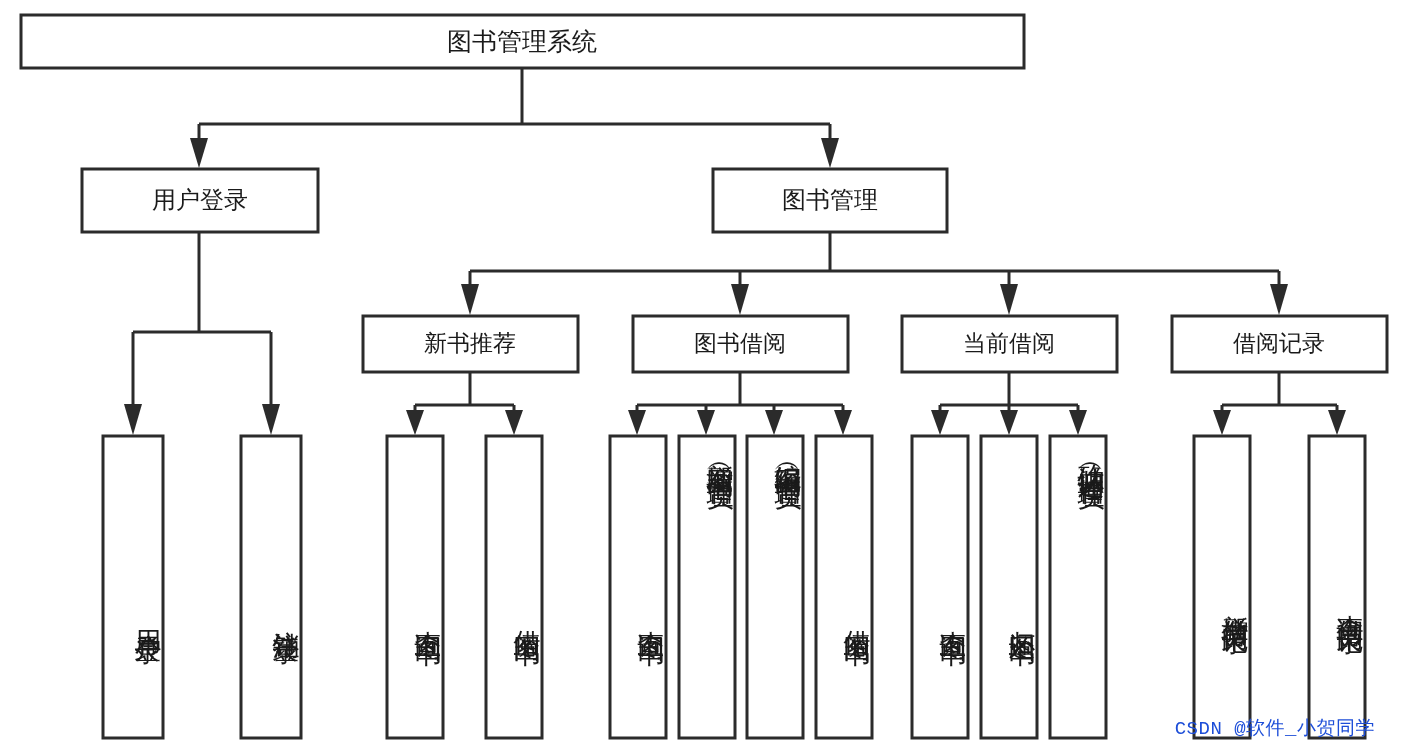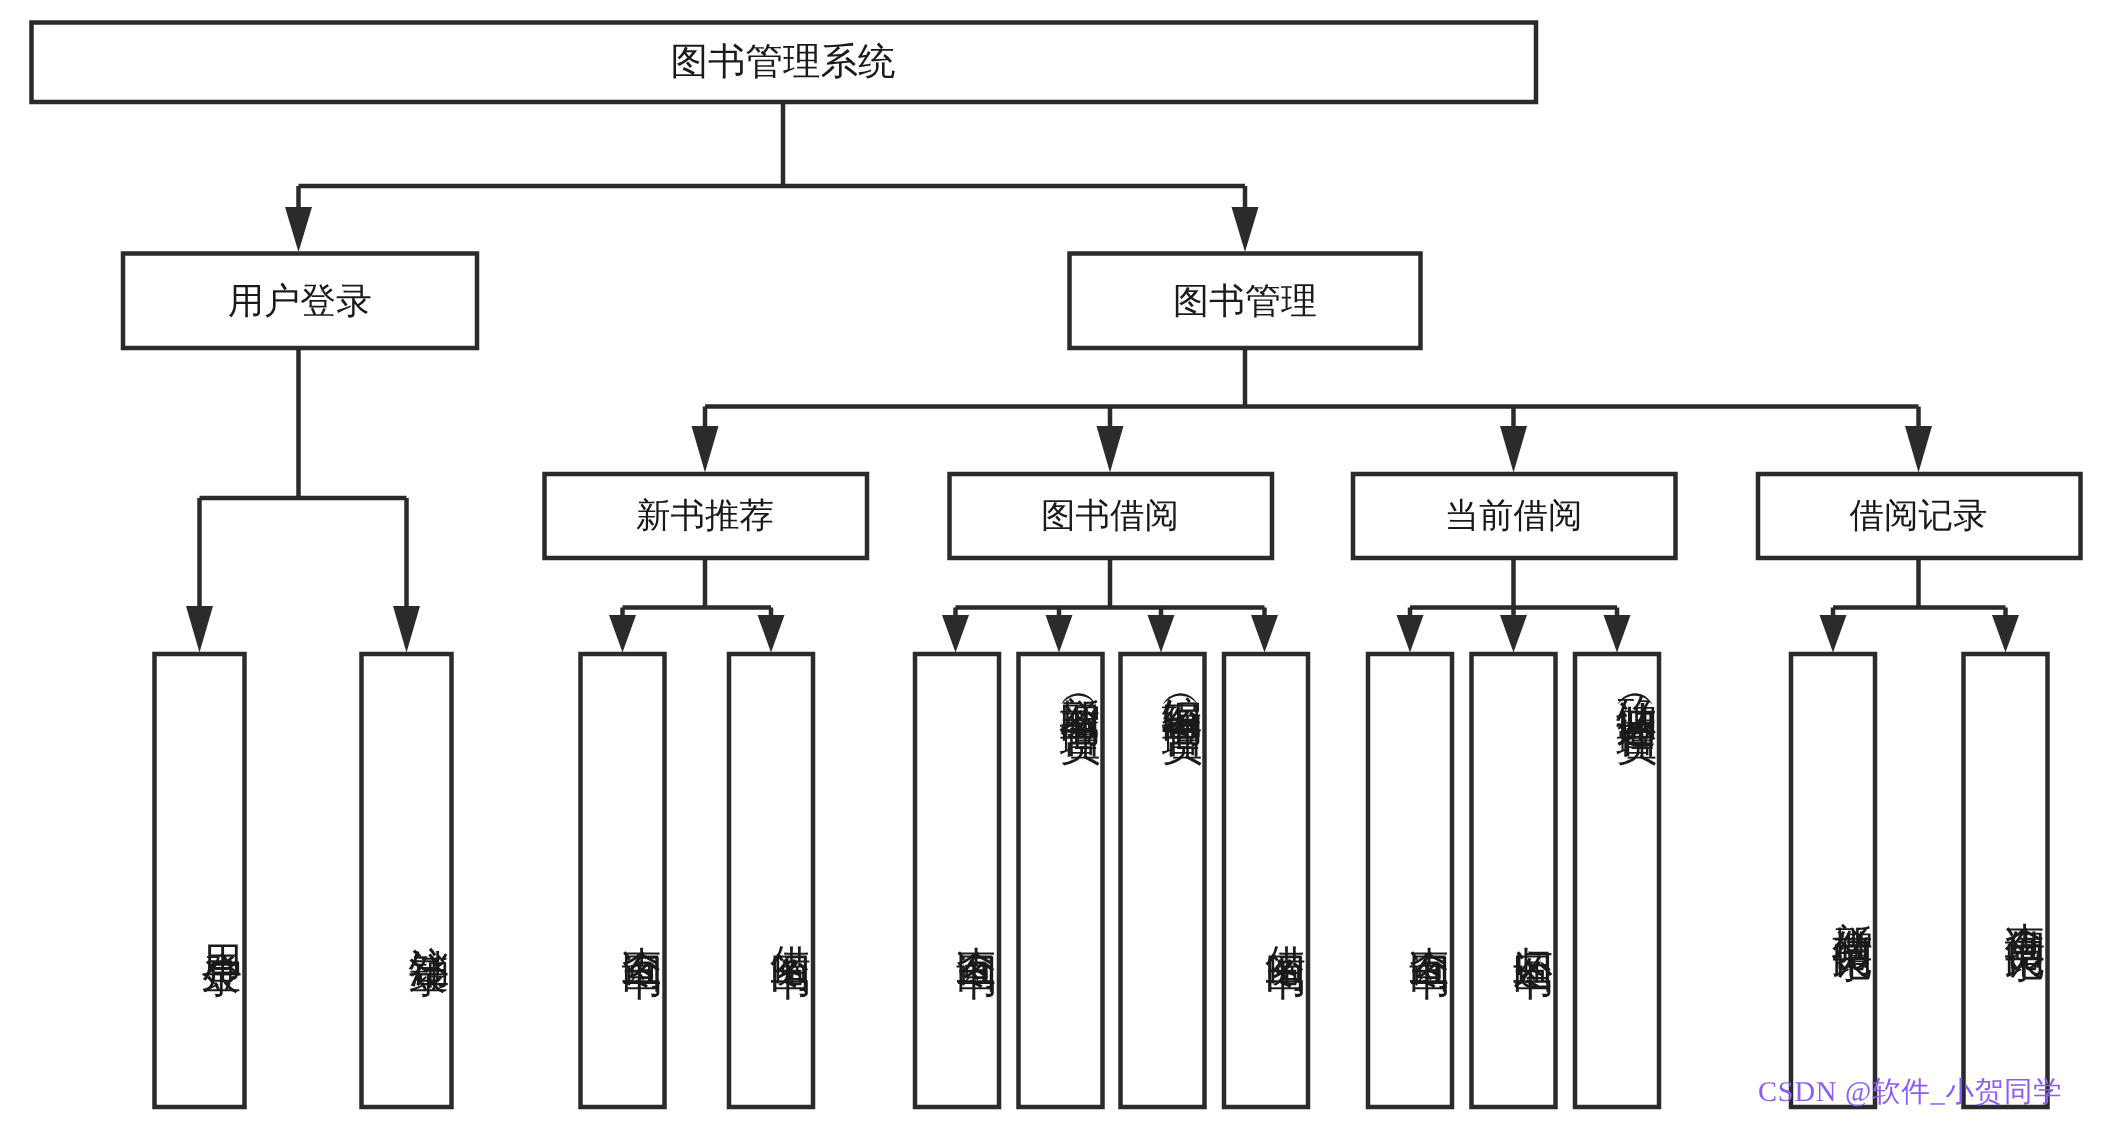--- a/index.html
+++ b/index.html
@@ -67,23 +67,23 @@
     stroke-linecap: butt;
   }
   .arrow-head {
     fill: #2b2b2b;
     stroke: none;
   }
   .watermark {
     position: absolute;
     right: 10px;
     bottom: 6px;
-    font-family: Liberation Serif, serif;
+    font-family: Liberation Mono, monospace;
     font-size: 19px;
-    color: #8b5cf6;
+    color: #1d4ed8;
     letter-spacing: 0.5px;
     user-select: none;
     pointer-events: none;
   }
 </style>
 </head>
 <body>
 
 <div id="diagram-root">
 

